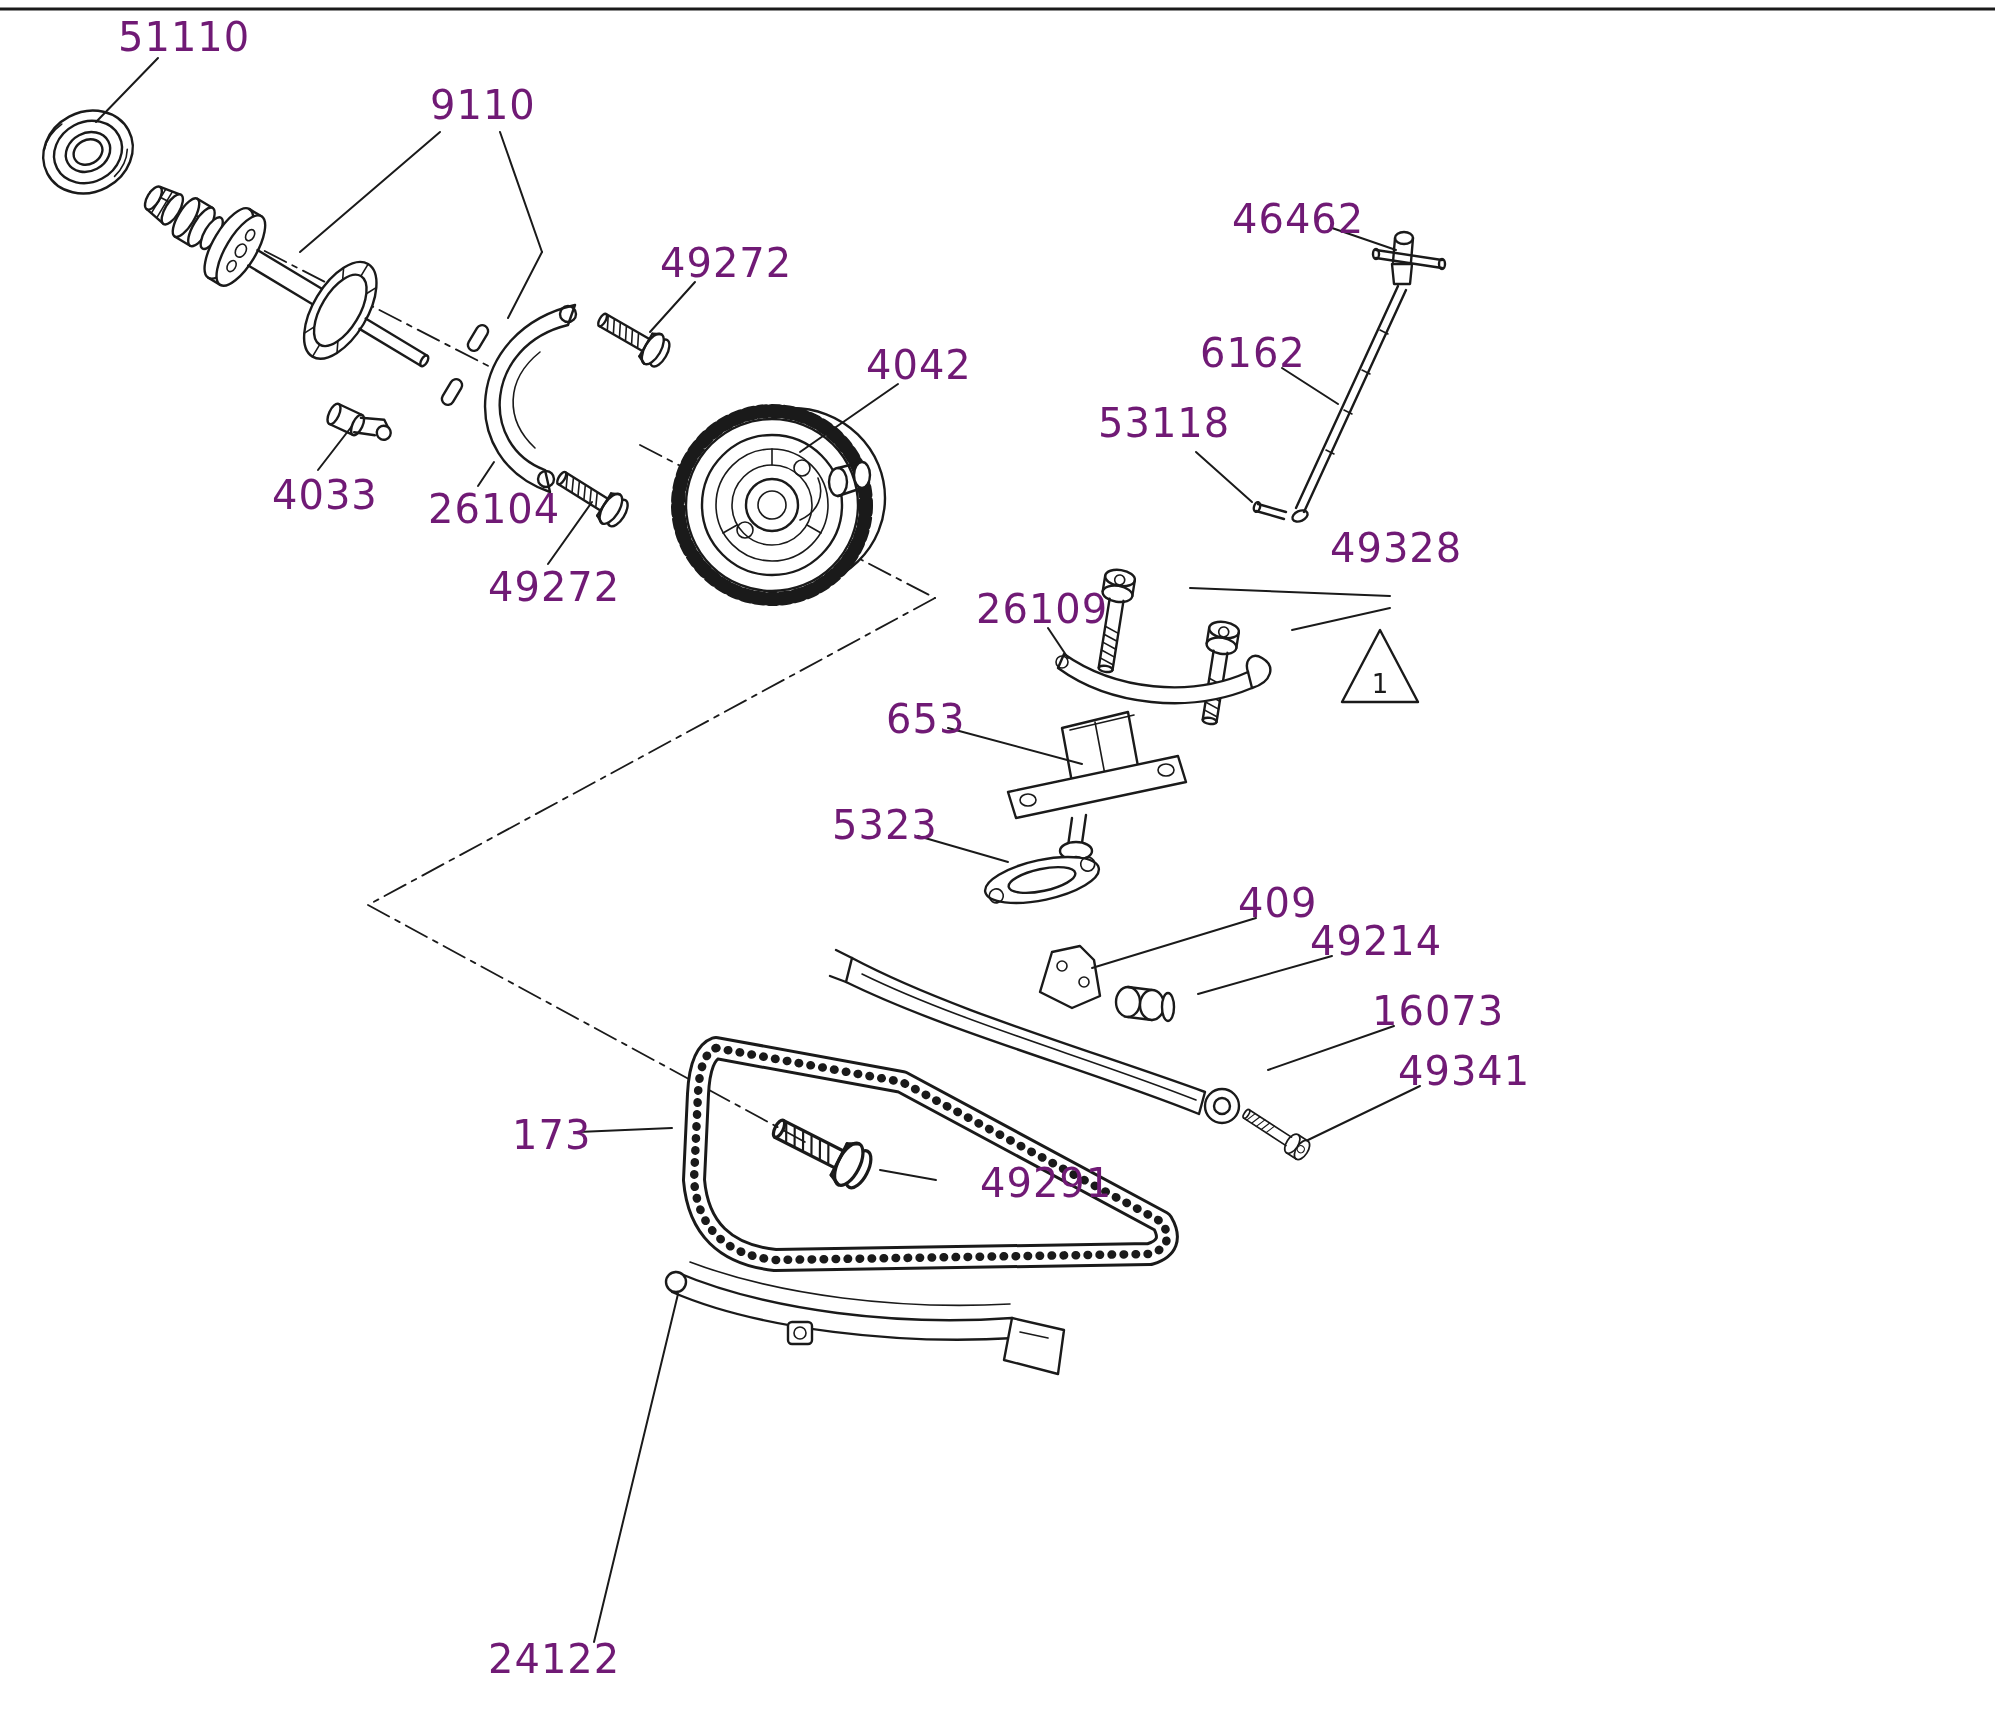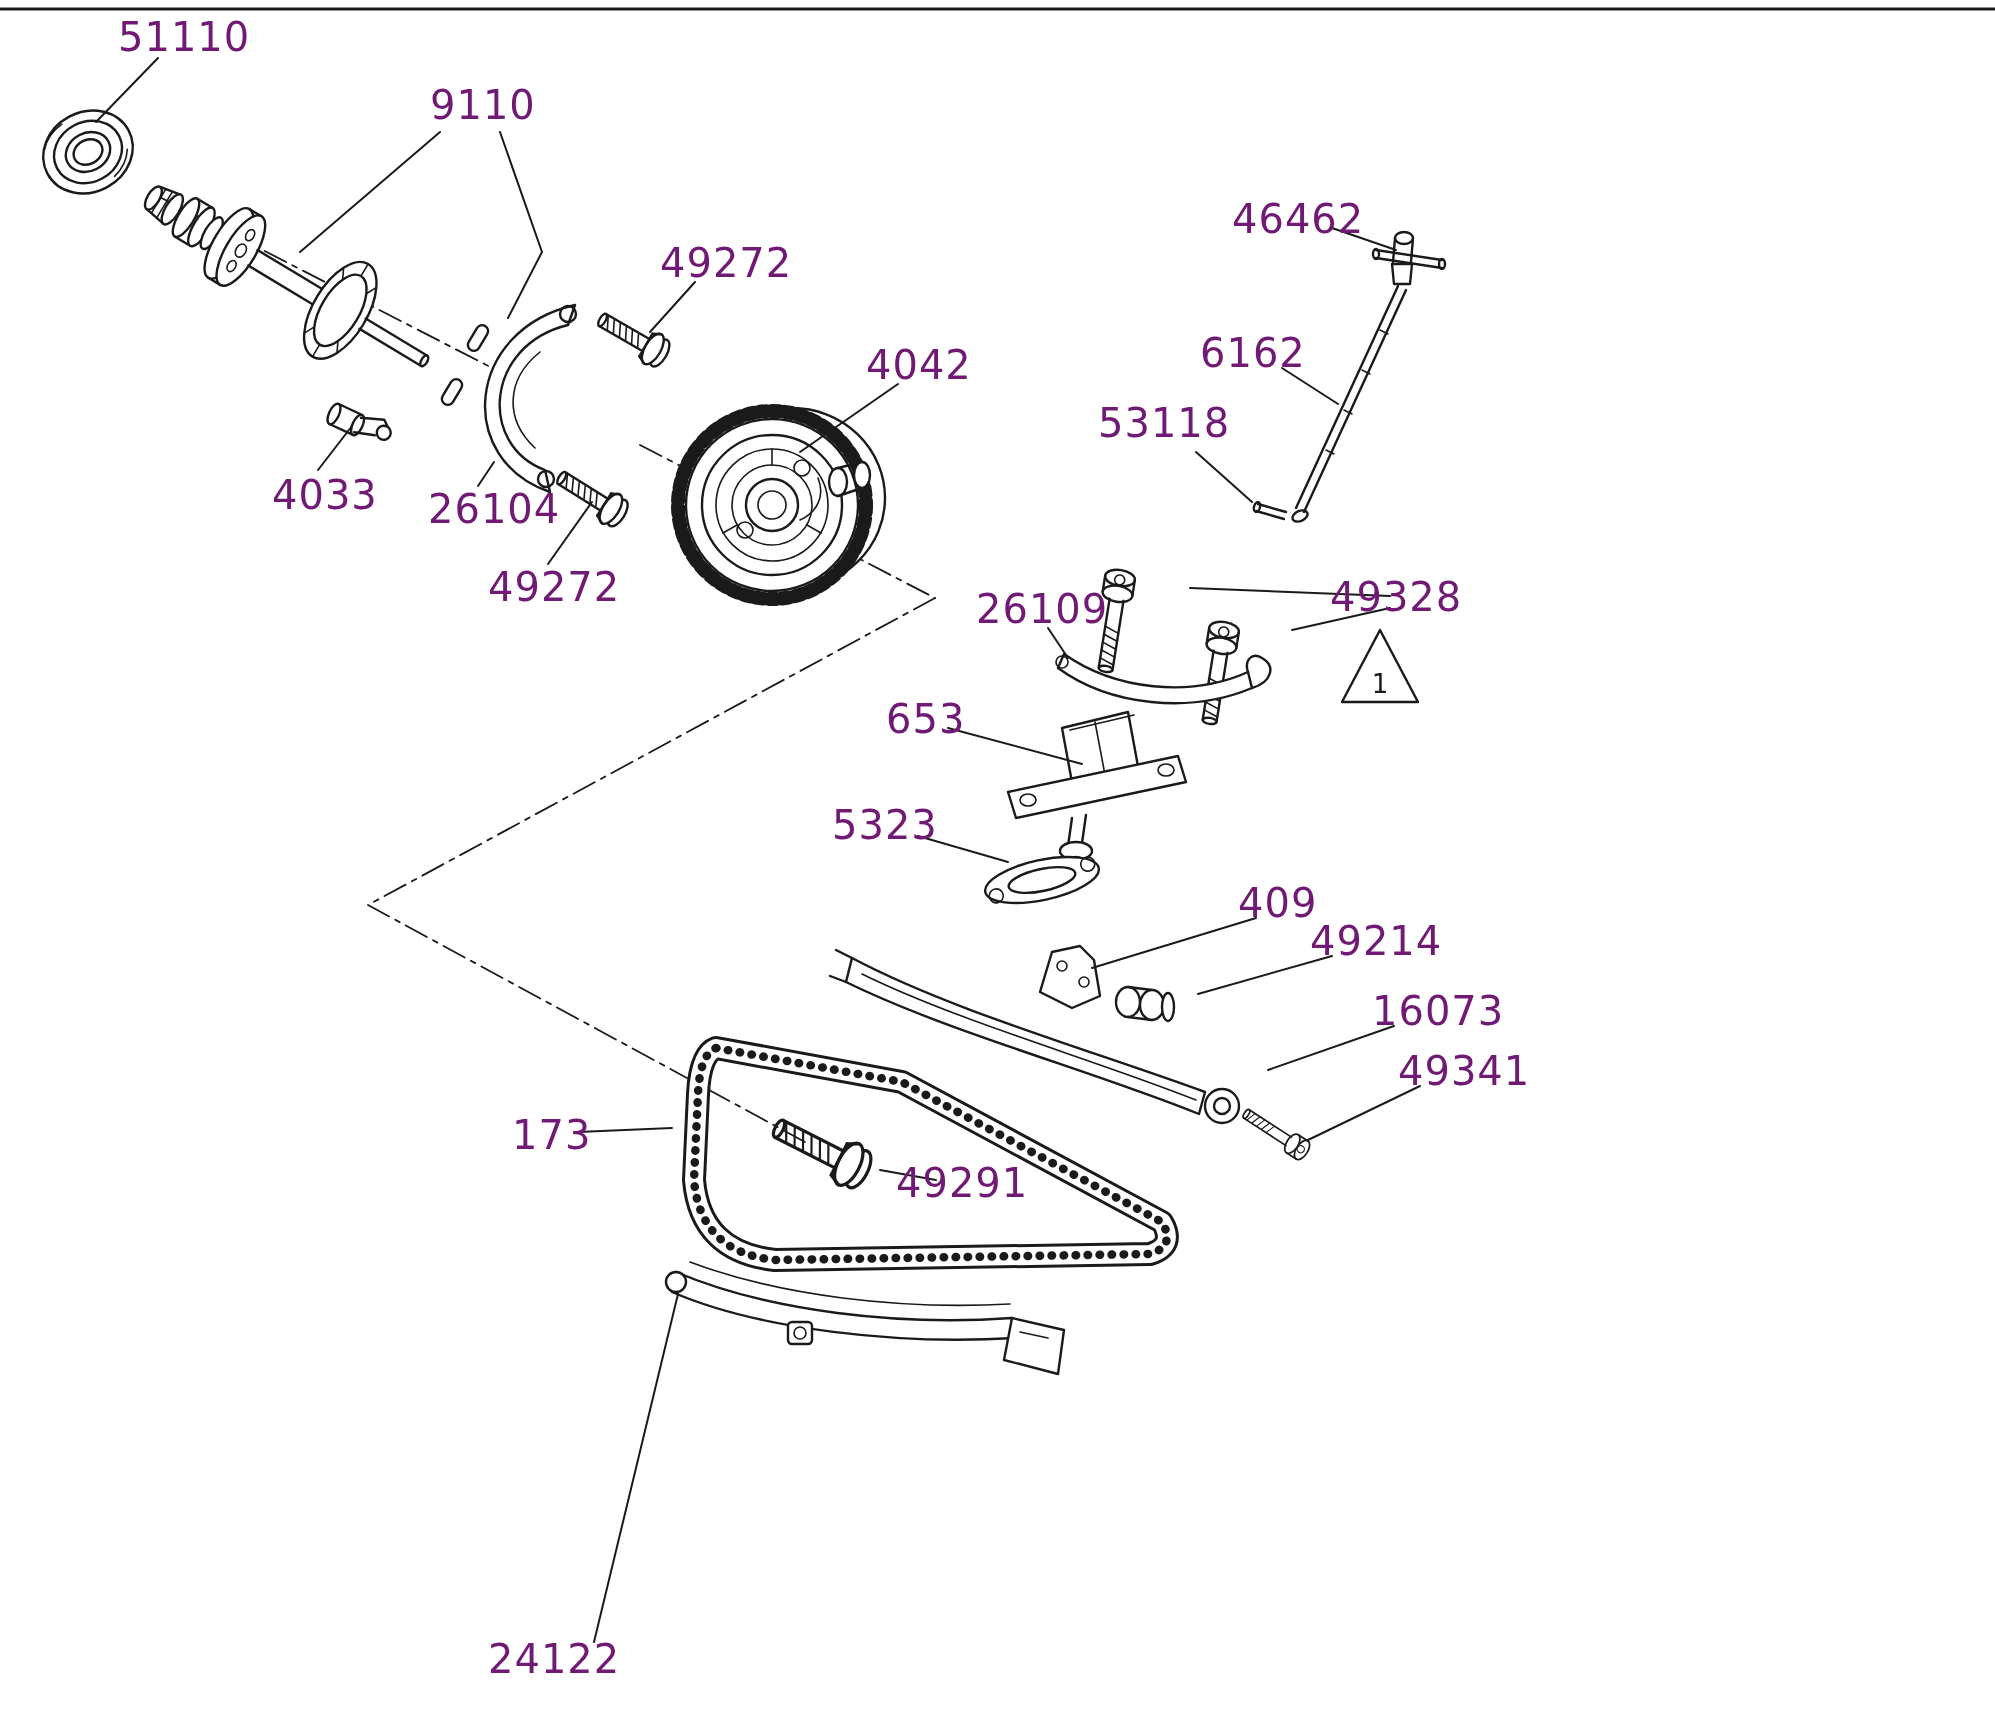--- a/index.html
+++ b/index.html
@@ -292,28 +292,28 @@
   </g>
 </svg>
 
 <div class="lbl" style="left:118px;top:14px">51110</div>
 <div class="lbl" style="left:430px;top:82px">9110</div>
 <div class="lbl" style="left:660px;top:240px">49272</div>
 <div class="lbl" style="left:866px;top:342px">4042</div>
 <div class="lbl" style="left:1232px;top:196px">46462</div>
 <div class="lbl" style="left:1200px;top:330px">6162</div>
 <div class="lbl" style="left:1098px;top:400px">53118</div>
-<div class="lbl" style="left:1330px;top:574px">49328</div>
+<div class="lbl" style="left:1330px;top:525px">49328</div>
 <div class="lbl" style="left:976px;top:586px">26109</div>
 <div class="lbl" style="left:886px;top:696px">653</div>
 <div class="lbl" style="left:832px;top:802px">5323</div>
 <div class="lbl" style="left:1238px;top:880px">409</div>
 <div class="lbl" style="left:1310px;top:918px">49214</div>
 <div class="lbl" style="left:1372px;top:988px">16073</div>
 <div class="lbl" style="left:1398px;top:1048px">49341</div>
 <div class="lbl" style="left:272px;top:472px">4033</div>
 <div class="lbl" style="left:428px;top:486px">26104</div>
 <div class="lbl" style="left:488px;top:564px">49272</div>
 <div class="lbl" style="left:512px;top:1112px">173</div>
-<div class="lbl" style="left:896px;top:1160px">49291</div>
+<div class="lbl" style="left:980px;top:1160px">49291</div>
 <div class="lbl" style="left:488px;top:1636px">24122</div>
 
 </div>
 
 </body></html>

